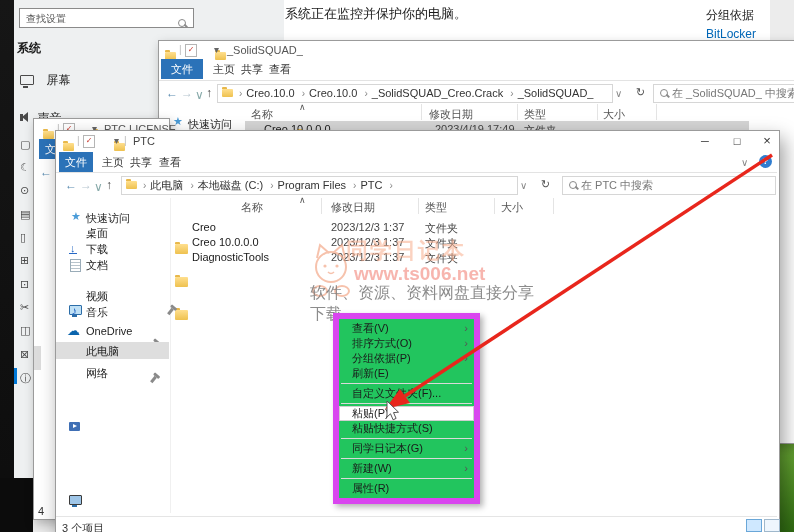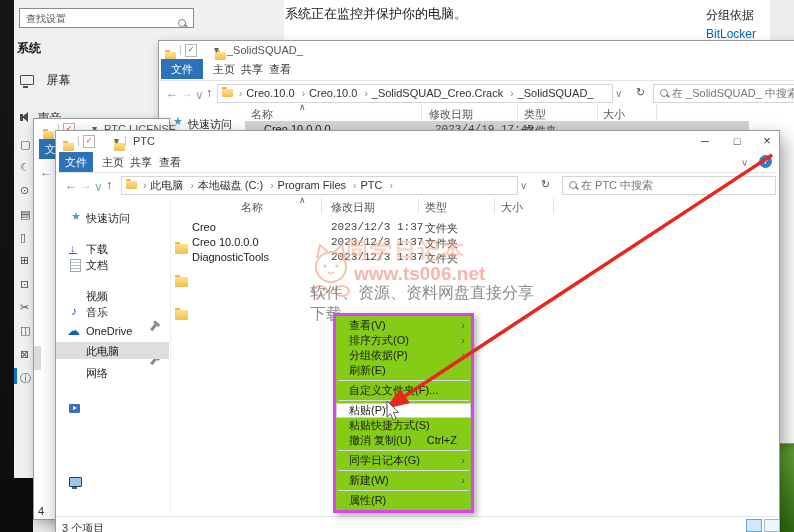--- a/index.html
+++ b/index.html
@@ -57,30 +57,30 @@
   .tab-file{position:absolute;background:#2b72b8;color:#fff;text-align:center;font-size:11px;
     height:20px;line-height:20px;}
   .crumbbox{position:absolute;background:#fff;border:1px solid #d6d6d6;height:17px;
     line-height:17px;font-size:11px;color:#333;white-space:nowrap;overflow:hidden;}
   .searchbox{position:absolute;background:#fff;border:1px solid #d6d6d6;height:17px;
     line-height:17px;font-size:11px;color:#777;white-space:nowrap;overflow:hidden;}
   .csep{color:#888;padding:0 4px;font-size:10px;}
   .navarr{position:absolute;font-size:12px;color:#5a8bb0;}
   .hdr{position:absolute;font-size:11px;color:#555;}
   .hline{position:absolute;width:1px;background:#e4e4e4;}
-  .cell{position:absolute;font-size:11px;color:#444;white-space:nowrap;font-family:Liberation Mono, monospace;}
+  .cell{position:absolute;font-size:11px;color:#444;white-space:nowrap;}
   .fname{position:absolute;font-size:11px;color:#1a1a1a;white-space:nowrap;}
   .siderow{position:absolute;font-size:11px;color:#222;white-space:nowrap;}
   .cap{position:absolute;top:0;height:20px;line-height:20px;text-align:center;
     font-size:11px;color:#333;width:26px;}
   .helpq{position:absolute;width:13px;height:13px;border-radius:50%;background:#2f7dd0;color:#fff;
     font-size:9px;line-height:13px;text-align:center;font-weight:bold;}
   
-  .ctx{position:absolute;left:333px;top:313px;width:135px;background:#84cc16;
-    border:3px solid #d946ef;box-shadow:3px 3px 6px rgba(0,0,0,.3);padding:2px 0;z-index:40;}
+  .ctx{position:absolute;left:333px;top:313px;width:135px;background:#22c55e;
+    border:6px solid #d946ef;box-shadow:3px 3px 6px rgba(0,0,0,.3);padding:2px 0;z-index:40;}
   .mi{position:relative;height:15px;line-height:15px;font-size:11px;color:#1a1a1a;padding-left:13px;}
   .mi .sub{position:absolute;right:6px;top:0;color:#555;font-size:11px;}
   .mi .sc{position:absolute;right:14px;top:0;color:#1a1a1a;}
   .mi.hl{background:#fff;box-shadow:inset 0 0 0 1px #cfcfcf;}
   .msep{height:1px;background:#d9d9d9;margin:2px 2px;}
   
   .set-ico{position:absolute;left:6px;font-size:11px;color:#4a4a4a;}
   
   .wm-title{position:absolute;font-size:22px;letter-spacing:2px;color:rgba(248,173,140,.55);font-weight:bold;}
   .wm-url{position:absolute;font-size:19px;font-weight:bold;color:rgba(242,132,120,.6);}
@@ -267,20 +267,25 @@
       <span class="fold abs" style="left:119px;top:121px;"></span>
       <span class="fname" style="left:136px;top:120px;">DiagnosticTools</span>
       <span class="cell" style="left:275px;top:120px;">2023/12/3 1:37</span>
       <span class="cell" style="left:369px;top:120px;">文件夹</span>
     </div>
     
     <div class="hline" style="left:114px;top:67px;height:315px;background:#f0f0f0;"></div>
     <span class="abs" style="left:15px;top:79px;color:#4b9cd8;font-size:11px;">★</span>
     <span class="siderow" style="left:30px;top:80px;">快速访问</span>
 
+    <div>
+      <span class="mon2 abs" style="left:13px;top:97px;"></span>
+      <span class="siderow" style="left:30px;top:95px;">桌面</span>
+      <span class="pin abs" style="left:96px;top:98px;"></span>
+    </div>
     <div>
       <span class="dl abs" style="left:13px;top:112px;">↓</span>
       <span class="siderow" style="left:30px;top:111px;">下载</span>
       <span class="pin abs" style="left:96px;top:114px;"></span>
     </div>
     <div>
       <span class="doc abs" style="left:14px;top:128px;"></span>
       <span class="siderow" style="left:30px;top:127px;">文档</span>
       <span class="pin abs" style="left:96px;top:130px;"></span>
     </div>
@@ -350,24 +355,20 @@
     <div class="mi">
       <span>自定义文件夹(F)...</span>
     </div>
     <div class="msep"></div>
     <div class="mi hl">
       <span>粘贴(P)</span>
     </div>
     <div class="mi">
       <span>粘贴快捷方式(S)</span>
     </div>
-    <div class="mi">
-      <span>撤消 复制(U)</span>
-      <span class="sc">Ctrl+Z</span>
-    </div>
     <div class="msep"></div>
     <div class="mi">
       <span>同学日记本(G)</span>
       <span class="sub">›</span>
     </div>
     <div class="msep"></div>
     <div class="mi">
       <span>新建(W)</span>
       <span class="sub">›</span>
     </div>

